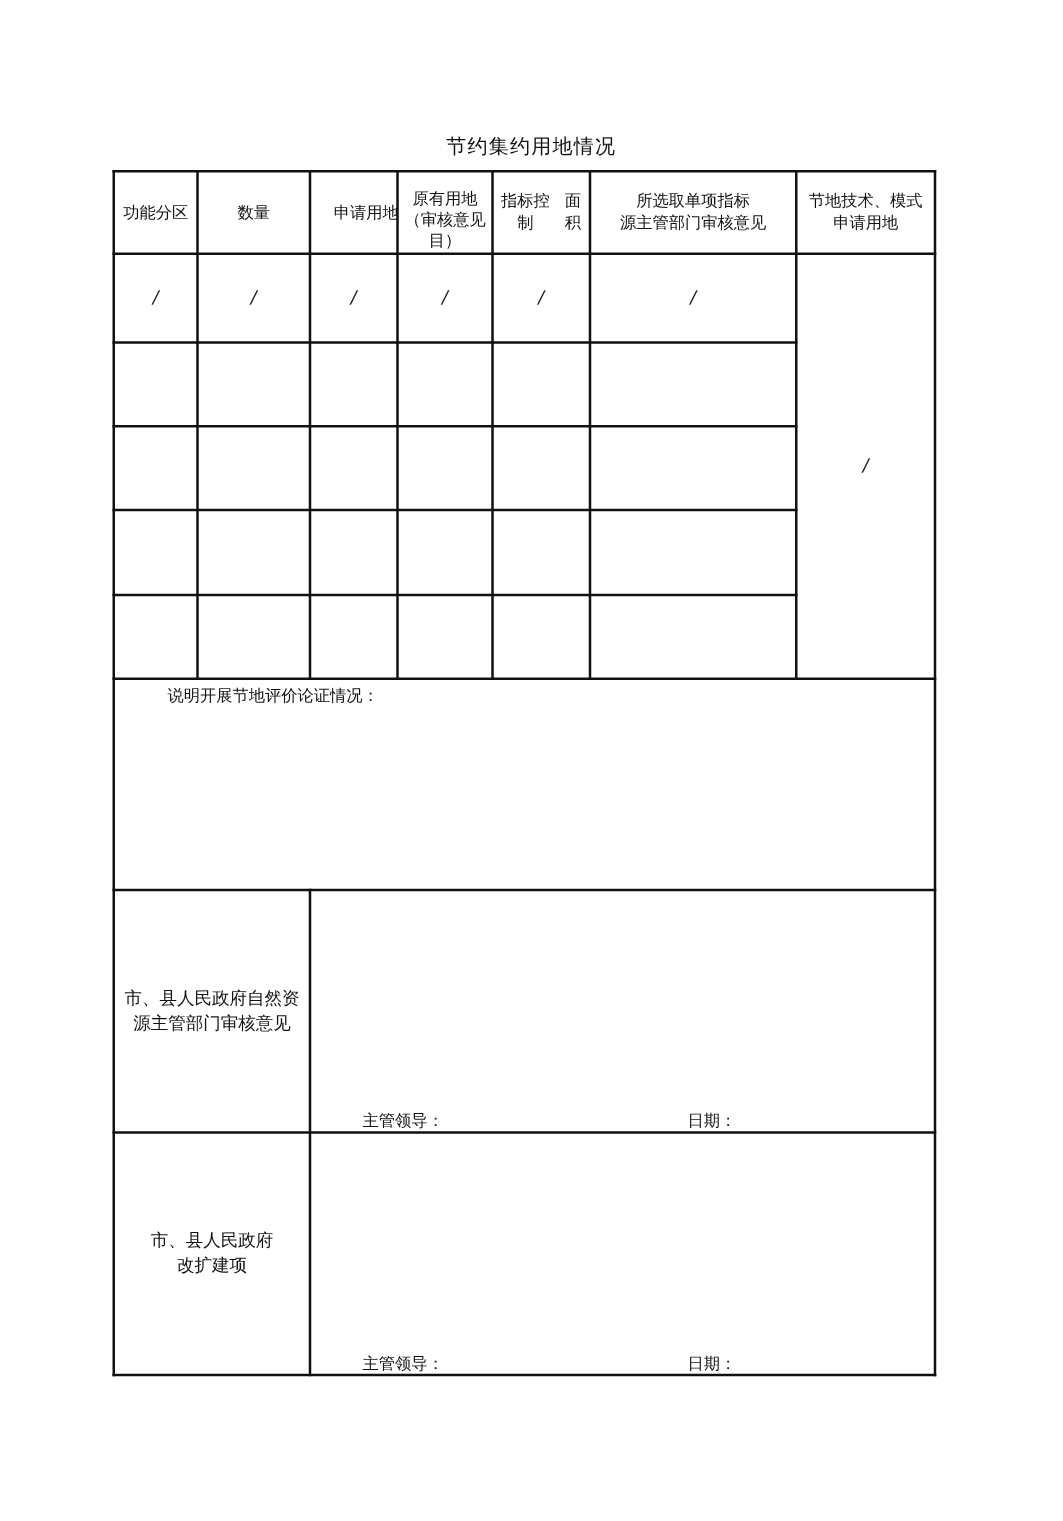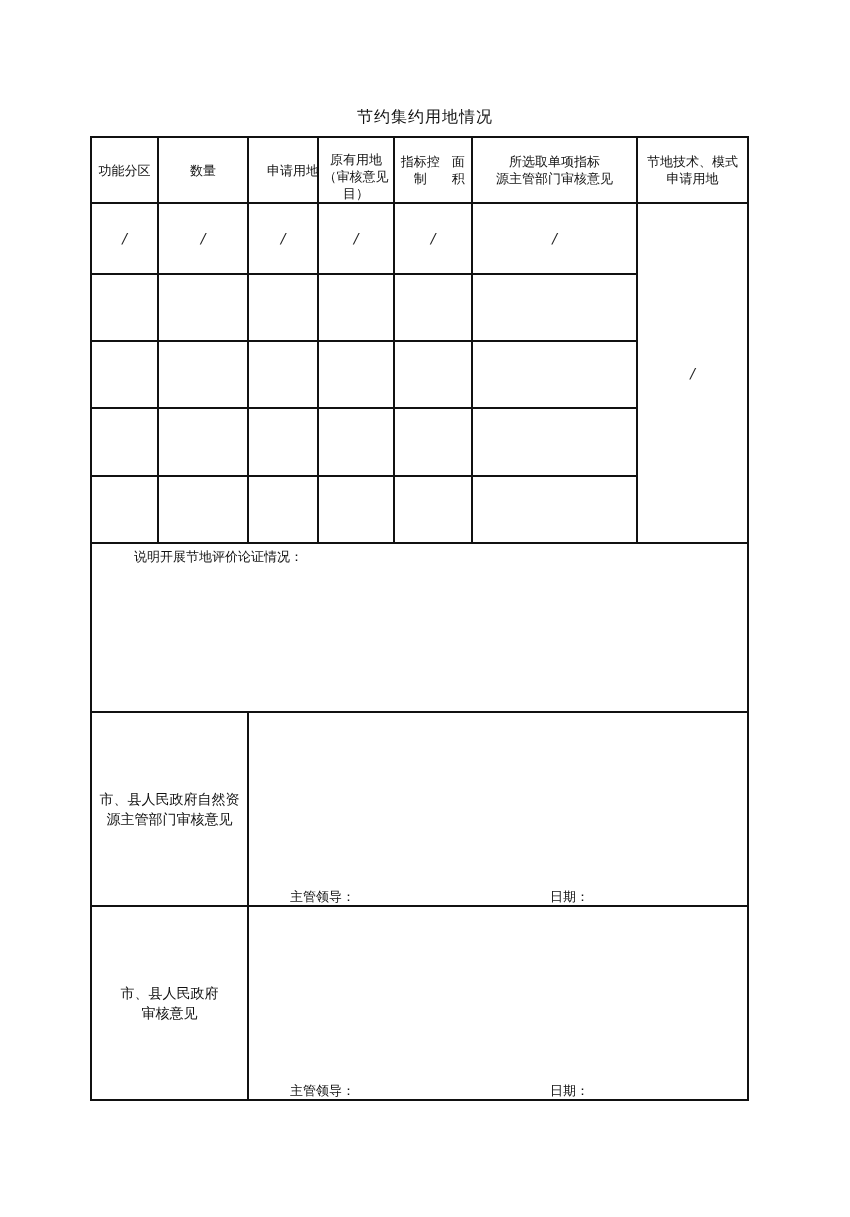--- a/index.html
+++ b/index.html
@@ -94,17 +94,17 @@
 <div class="cell" style="left:92px; top:713px; width:155px; height:192px; flex-direction:column; font-size:14px; line-height:20px;">
   <span>市、县人民政府自然资</span>
   <span>源主管部门审核意见</span>
 </div>
 <div style="position:absolute; left:250px; top:713px; width:497px; height:170px;"></div>
 <div class="lbl" style="left:251px; top:888px;">主管领导：</div>
 <div class="lbl" style="left:511px; top:888px;">日期：</div>
 
 <div class="cell" style="left:92px; top:907px; width:155px; height:192px; flex-direction:column; font-size:14px; line-height:20px;">
   <span>市、县人民政府</span>
-  <span>审核意见</span>
+  <span>改扩建项</span>
 </div>
 <div style="position:absolute; left:250px; top:907px; width:497px; height:170px;"></div>
 <div class="lbl" style="left:251px; top:1082px;">主管领导：</div>
 <div class="lbl" style="left:511px; top:1082px;">日期：</div>
 
 </body></html>

